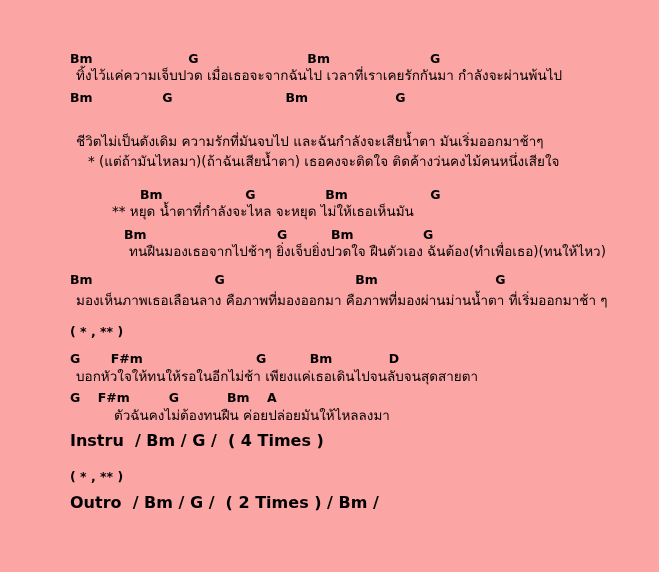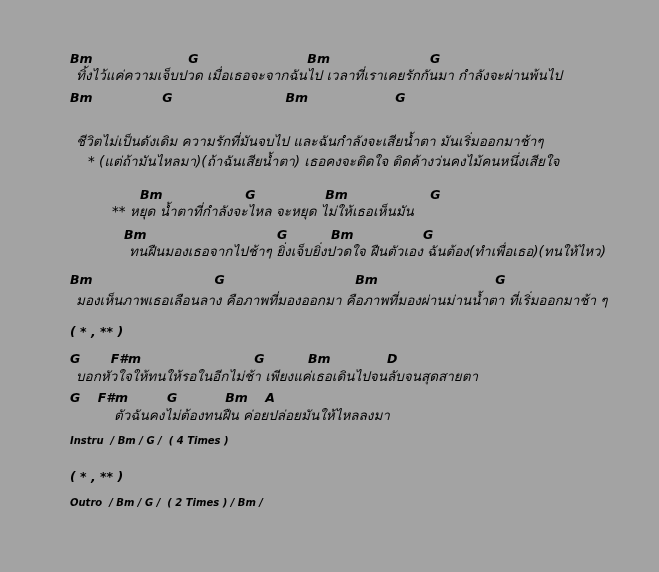--- a/index.html
+++ b/index.html
@@ -40,40 +40,40 @@
     font-weight: normal;
     font-size: 13.5px;
     color: #000000;
     white-space: pre;
     line-height: 21px;
     height: 21px;
   }
   .plainline {
     font-family: "DejaVu Sans", sans-serif;
     font-weight: bold;
-    font-size: 10px;
+    font-size: 16px;
     color: #000000;
     white-space: pre;
     line-height: 19px;
     height: 19px;
   }
   .sectionline {
     font-family: "DejaVu Sans", sans-serif;
     font-weight: bold;
     font-size: 12.5px;
     color: #000000;
     white-space: pre;
     line-height: 19px;
     height: 19px;
   }
 </style>
 </head>
 <body>
 
-<div id="sheet" style="background: #a3a3a3; font-style: italic;">
+<div id="sheet" style="background: #fca5a5;">
     <div class="block chordline" style="left: 70px; top: 50px; width: 589px; color: rgb(0, 0, 0);">Bm                      G                         Bm                       G</div>
     <div class="block lyricline" style="left: 76px; top: 65px; width: 583px; color: rgb(0, 0, 0);">ทิ้งไว้แค่ความเจ็บปวด เมื่อเธอจะจากฉันไป เวลาที่เราเคยรักกันมา กำลังจะผ่านพ้นไป</div>
     <div class="block chordline" style="left: 70px; top: 89px; width: 589px; color: rgb(0, 0, 0);">Bm                G                          Bm                    G</div>
     <div class="block lyricline" style="left: 76px; top: 104px; width: 583px; color: rgb(0, 0, 0); margin-top: 27px;">ชีวิตไม่เป็นดังเดิม ความรักที่มันจบไป และฉันกำลังจะเสียน้ำตา มันเริ่มออกมาช้าๆ</div>
     <div class="block lyricline" style="left: 88px; top: 151px; width: 571px; color: rgb(0, 0, 0);">* (แต่ถ้ามันไหลมา)(ถ้าฉันเสียน้ำตา) เธอคงจะติดใจ ติดค้างว่นคงไม้คนหนึ่งเสียใจ</div>
     <div class="block chordline" style="left: 140px; top: 186px; width: 519px; color: rgb(0, 0, 0);">Bm                   G                Bm                   G</div>
     <div class="block lyricline" style="left: 112px; top: 201px; width: 547px; color: rgb(0, 0, 0);">** หยุด น้ำตาที่กำลังจะไหล จะหยุด ไม่ให้เธอเห็นมัน</div>
     <div class="block chordline" style="left: 124px; top: 226px; width: 535px; color: rgb(0, 0, 0);">Bm                              G          Bm                G</div>
     <div class="block lyricline" style="left: 129px; top: 241px; width: 541px; color: rgb(0, 0, 0);">ทนฝืนมองเธอจากไปช้าๆ ยิ่งเจ็บยิ่งปวดใจ ฝืนตัวเอง ฉันต้อง(ทำเพื่อเธอ)(ทนให้ไหว)</div>
     <div class="block chordline" style="left: 70px; top: 271px; width: 589px; color: rgb(0, 0, 0);">Bm                            G                              Bm                           G</div>

